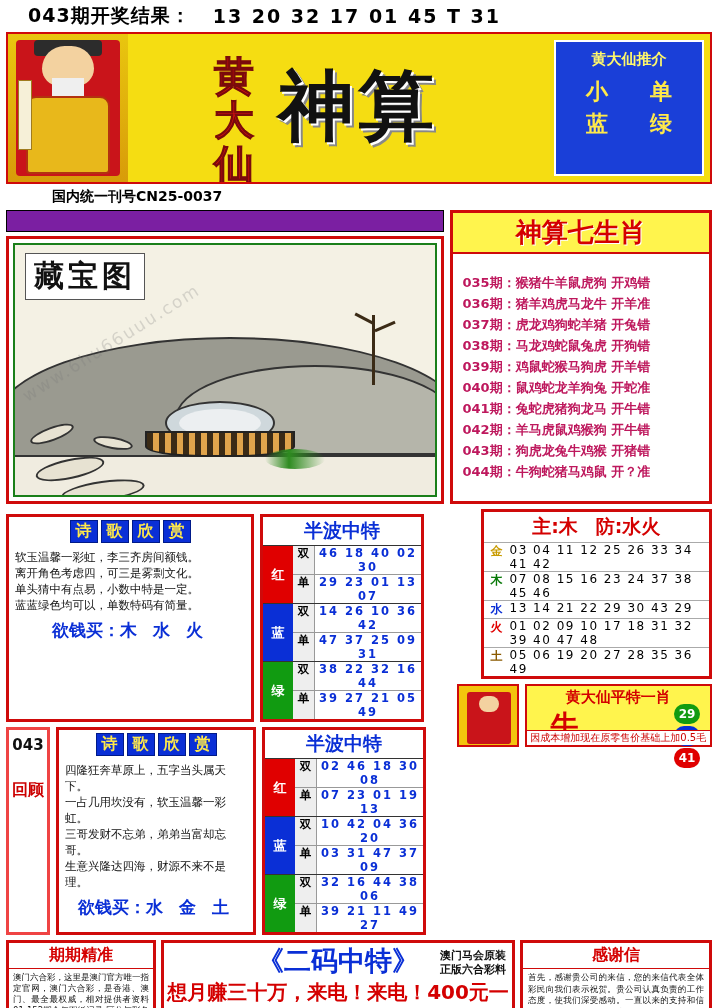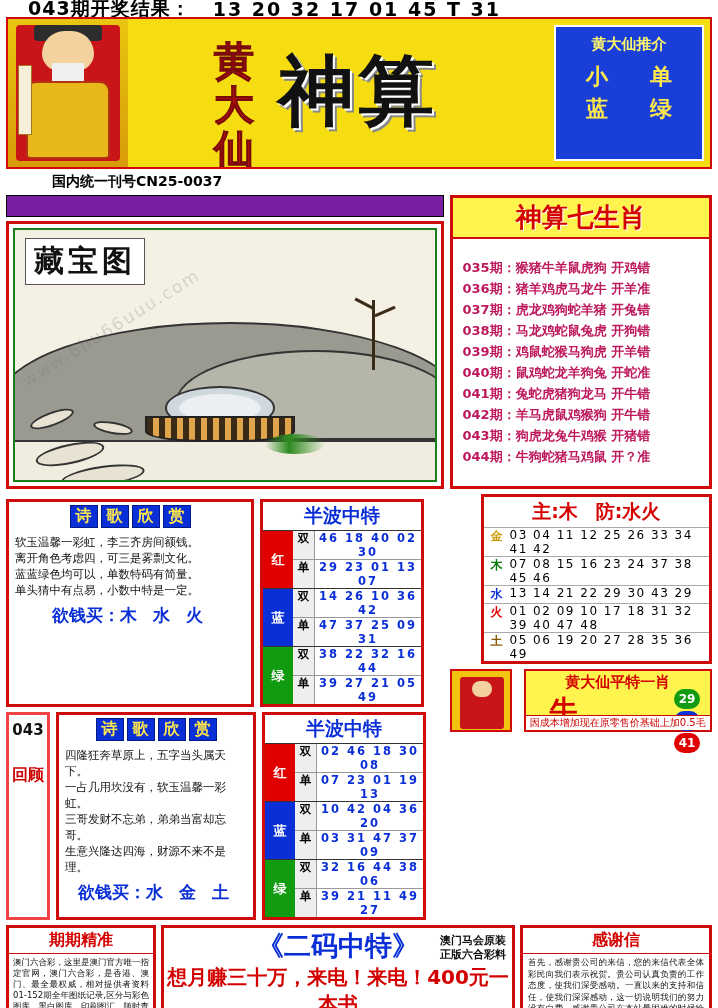--- a/index.html
+++ b/index.html
@@ -10,21 +10,21 @@
     font-family:"DejaVu Sans","Liberation Sans",sans-serif;
     font-size:12px;
     color:#000;
     position:relative;
     overflow:hidden;
   }
   .page { width:718px; height:1008px; position:relative; padding:0 6px; }
 
   
   .result-line {
-    height:17px; display:flex; align-items:center;
+    height:32px; display:flex; align-items:center;
     font-size:19px; font-weight:bold; color:#000;
     padding-left:22px; letter-spacing:1px;
   }
   .result-line .rnum { color:#000; margin-left:22px; letter-spacing:2px; }
 
   
   .banner {
     height:152px; border:2px solid #cf0a0a; background:#f5dd12;
     display:flex; position:relative; overflow:hidden;
   }
@@ -151,21 +151,21 @@
   .elem-box { border:3px solid #cf0a0a; background:#fff; margin-top:5px; }
   .elem-head { text-align:center; font-size:19px; font-weight:bold; color:#d40000; padding:2px 0; }
   .elem-head .sep { display:inline-block; width:18px; }
   .elem-row { display:flex; font-size:12px; border-top:1px solid #aaa; }
   .elem-row .k { width:26px; text-align:center; font-weight:bold; }
   .elem-row .v { flex:1; letter-spacing:1.5px; }
   .k.gold { color:#c89b00; } .k.wood { color:#0a7a0a; } .k.water { color:#0a2fd6; }
   .k.fire { color:#e00000; } .k.earth { color:#8a5a00; }
 
   
-  .pingte { display:flex; gap:12px; margin-top:5px; }
+  .pingte { display:flex; gap:6px; margin-top:5px;margin-left:7px; }
   .pingte-left { width:62px; border:2px solid #cf0a0a; background:#f3c40d; position:relative; }
   .pingte-left .mini-deity { position:absolute; left:8px; top:6px; width:44px; height:52px; background:#c9141a; border-radius:3px; }
   .pingte-left .mini-deity:before { content:""; position:absolute; left:12px; top:4px; width:20px; height:16px; background:#f3d2a0; border-radius:10px; }
   .pingte-right { flex:1; border:2px solid #cf0a0a; background:#fff44d; position:relative; }
   .pingte-title { text-align:center; font-size:15px; font-weight:bold; color:#d40000; padding-top:2px; }
   .pingte-animal { font-size:28px; font-weight:bold; color:#d40000; padding-left:24px; }
   .pingte-nums { position:absolute; right:10px; top:18px; }
   .pingte-nums span { display:block; width:26px; height:20px; line-height:20px; border-radius:10px; text-align:center; font-size:12px; font-weight:bold; color:#fff; margin-bottom:2px; }
   .n-green { background:#119b11; } .n-blue { background:#0a2fd6; } .n-red { background:#e00000; }
   .pingte-note { font-size:10px; color:#c00; text-align:center; background:#fff; border-top:1px solid #cf0a0a; }
@@ -271,22 +271,22 @@
         <div class="poem-box">
           <div class="poem-head">
             <span>诗</span>
             <span>歌</span>
             <span>欣</span>
             <span>赏</span>
           </div>
           <div class="poem-lines">
             <div>软玉温馨一彩虹，李三齐房间额钱。</div>
             <div>离开角色考虑四，可三是雾剽文化。</div>
+            <div>单头猜中有点易，小数中特是一定。</div>
             <div>蓝蓝绿色均可以，单数特码有简量。</div>
-            <div>单头猜中有点易，小数中特是一定。</div>
           </div>
           <div class="poem-buy">
             <span>欲钱买：</span><em>木 水 火</em>
           </div>
         </div>
         <div class="wave-box">
           <div class="wave-title">半波中特</div>
           <div class="wave-row">
             <div class="wave-name red">红</div>
             <div class="wave-cells">

